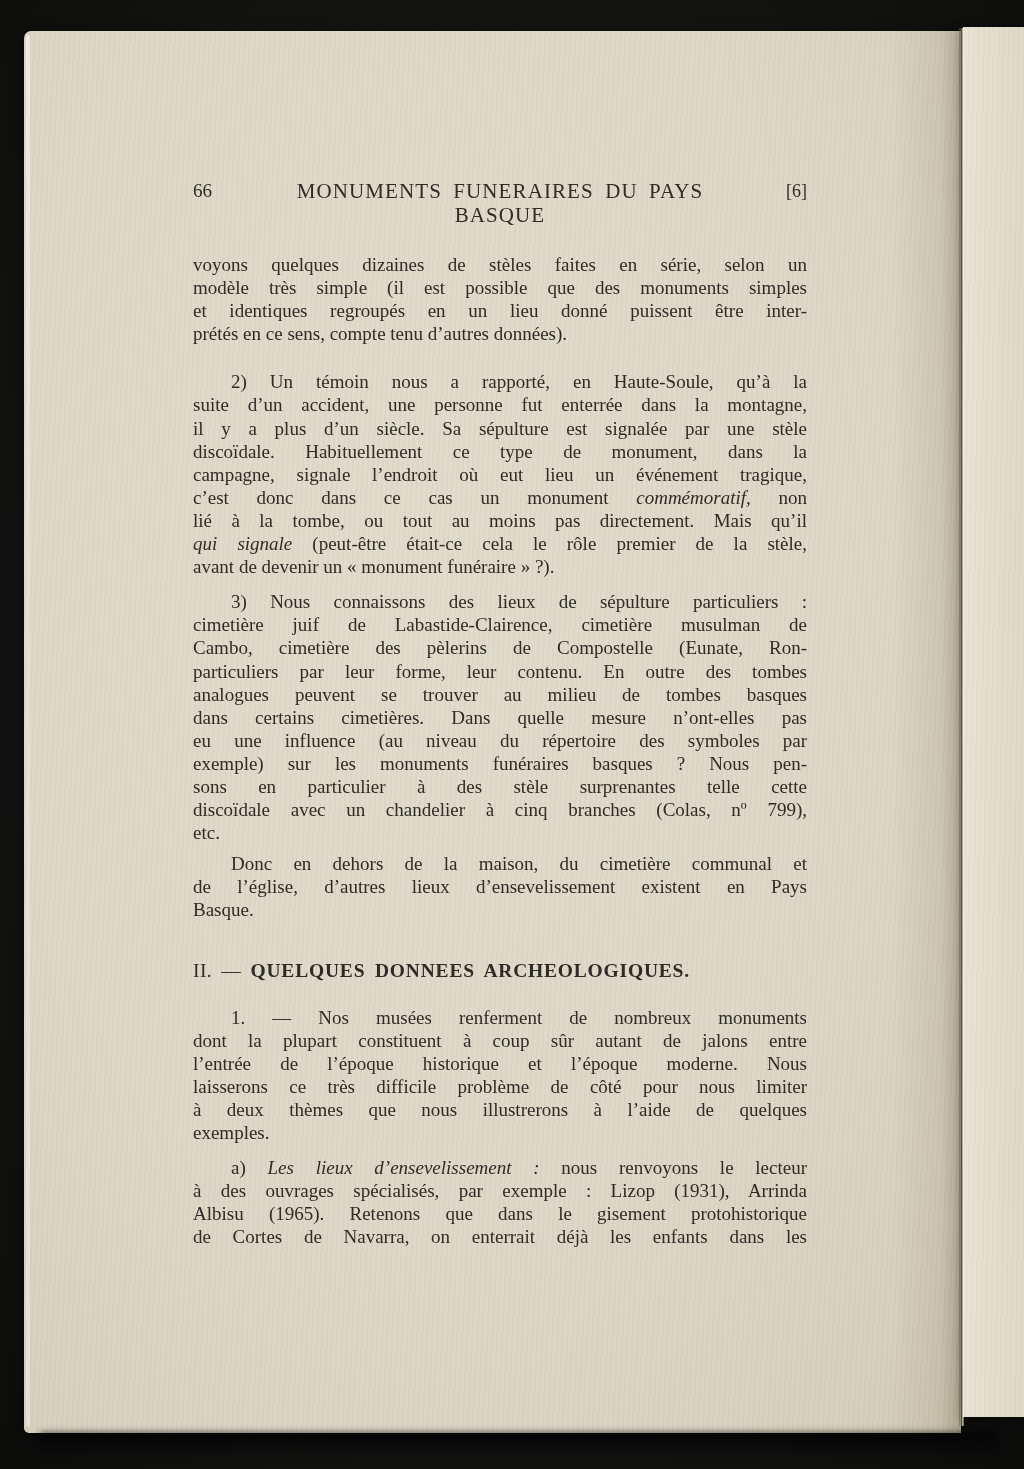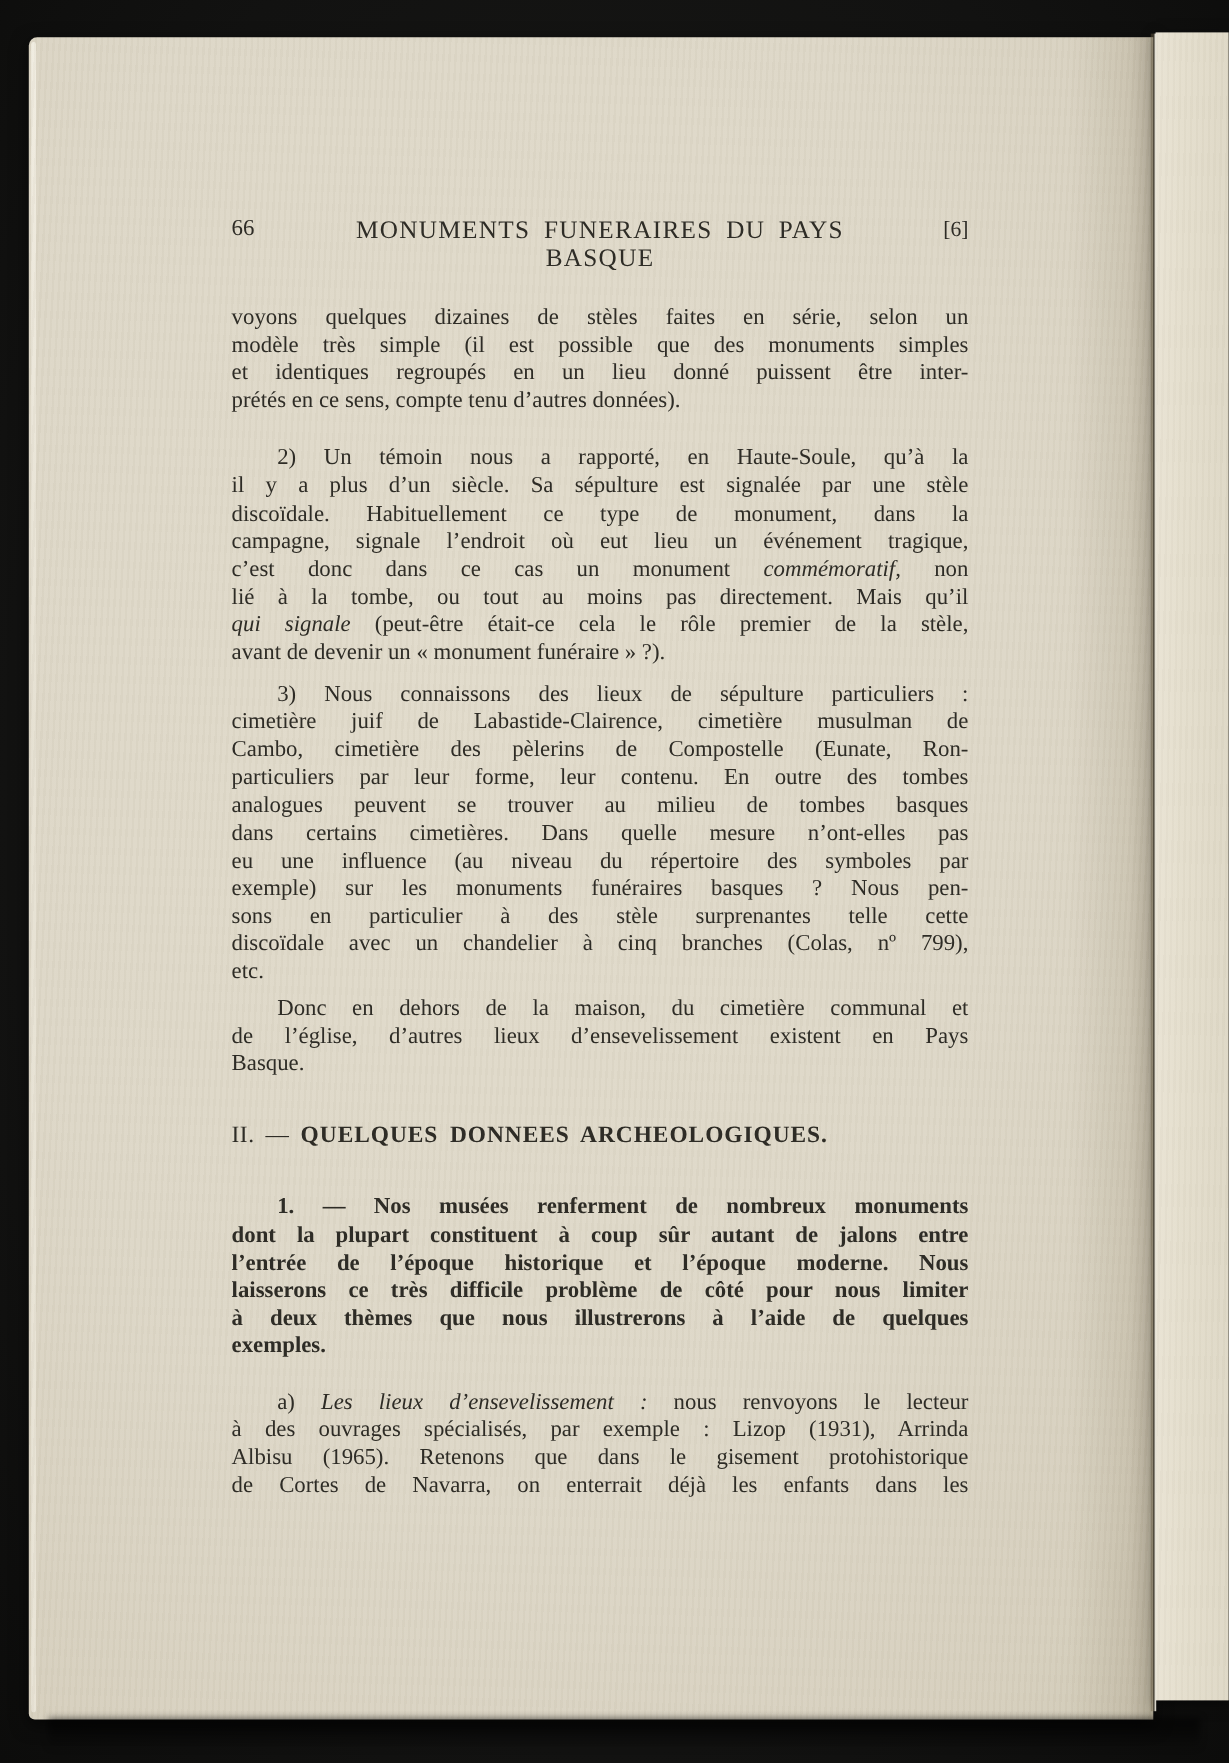--- a/index.html
+++ b/index.html
@@ -73,22 +73,22 @@
   .section-heading{
     font-size:19.5px;line-height:24px;letter-spacing:.4px;word-spacing:4px;
   }
   .section-heading .bd{letter-spacing:.8px;}
   
   #body > :nth-child(1){margin-top:0;}
   #body > :nth-child(2){margin-top:25px;}
   #body > :nth-child(3){margin-top:12px;}
   #body > :nth-child(4){margin-top:8px;}
   #body > :nth-child(5){margin-top:37px;}
-  #body > :nth-child(6){margin-top:35px;font-weight:bold;}
-  #body > :nth-child(7){margin-top:24px;}
+  #body > :nth-child(6){margin-top:23px;}
+  #body > :nth-child(7){margin-top:12px;}
 </style>
 </head>
 <body>
 
 <div class="page-main">
   <div class="gutter-shade"></div>
 </div>
 <div class="page-next"></div>
 <div class="crease-line"></div>
 <div class="bottom-shadow"></div>
@@ -101,20 +101,21 @@
   </div>
   <div class="body-text" id="body">
       <div class="para">
         <div class="line"><span>voyons quelques dizaines de stèles faites en série, selon un</span></div>
         <div class="line"><span>modèle très simple (il est possible que des monuments simples</span></div>
         <div class="line"><span>et identiques regroupés en un lieu donné puissent être inter-</span></div>
         <div class="line last"><span>prétés en ce sens, compte tenu d’autres données).</span></div>
       </div>
       <div class="para indent">
         <div class="line"><span>2) Un témoin nous a rapporté, en Haute-Soule, qu’à la</span></div>
+        <div class="line"><span>suite d’un accident, une personne fut enterrée dans la montagne,</span></div>
         <div class="line"><span>il y a plus d’un siècle. Sa sépulture est signalée par une stèle</span></div>
         <div class="line"><span>discoïdale. Habituellement ce type de monument, dans la</span></div>
         <div class="line"><span>campagne, signale l’endroit où eut lieu un événement tragique,</span></div>
         <div class="line"><span>c’est donc dans ce cas un monument </span><span class="it">commémoratif,</span><span> non</span></div>
         <div class="line"><span>lié à la tombe, ou tout au moins pas directement. Mais qu’il</span></div>
         <div class="line"><span class="it">qui signale</span><span> (peut-être était-ce cela le rôle premier de la stèle,</span></div>
         <div class="line last"><span>avant de devenir un « monument funéraire » ?).</span></div>
       </div>
       <div class="para indent">
         <div class="line"><span>3) Nous connaissons des lieux de sépulture particuliers :</span></div>

